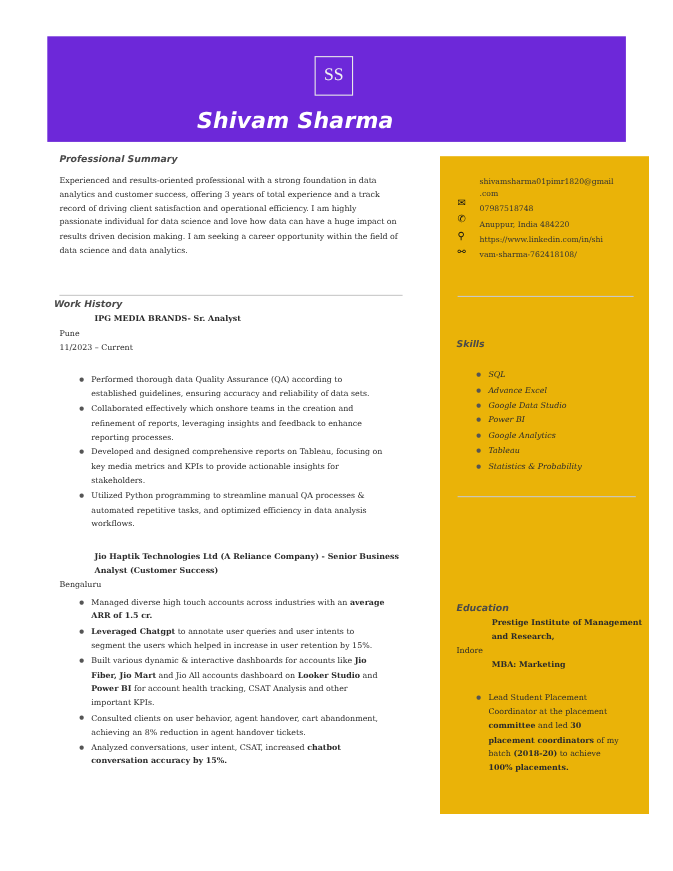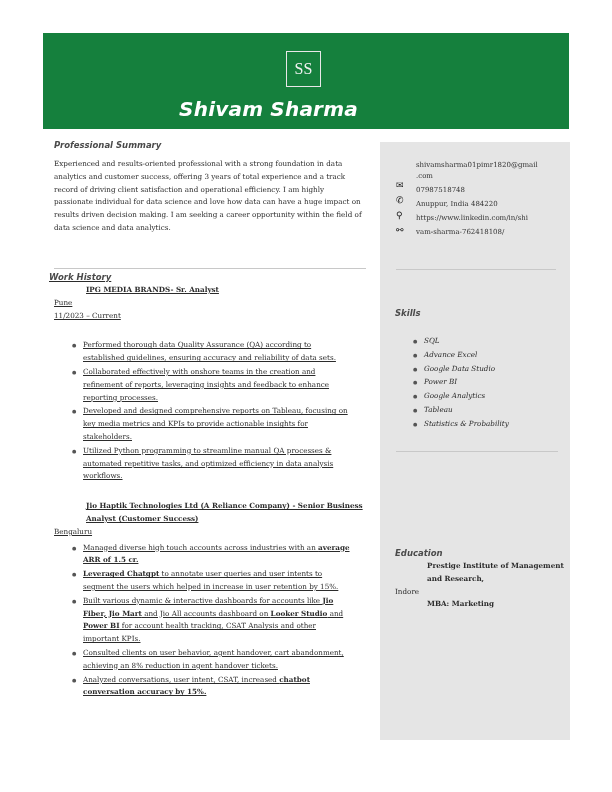--- a/index.html
+++ b/index.html
@@ -1,26 +1,26 @@
 <!DOCTYPE html>
 <html><head>
 <meta charset="utf-8">
 <style>
   html, body { margin: 0; padding: 0; }
   body { width: 612px; height: 792px; background: #ffffff; position: relative; overflow: hidden; font-family: "DejaVu Serif", serif; color: #2b2b2b; }
-  .header { position: absolute; left: 43px; top: 33px; width: 526px; height: 96px; background: #15803d; }
+  .header { position: absolute; left: 43px; top: 33px; width: 526px; height: 96px; background: #6d28d9; }
   .mono-box { position: absolute; left: 243px; top: 18px; width: 35px; height: 36px; border: 1px solid #e8e8e8; box-sizing: border-box; color: #f2f2f2; font-family: "Liberation Serif", serif; font-size: 16px; display: flex; align-items: center; justify-content: center; }
   .name { position: absolute; left: 0; width: 451px; top: 64px; text-align: center; color: #ffffff; font-family: "DejaVu Sans", sans-serif; font-weight: bold; font-style: italic; font-size: 20px; letter-spacing: 0.2px; }
-  .sidebar { position: absolute; left: 380px; top: 142px; width: 190px; height: 598px; background: #e5e5e5; }
+  .sidebar { position: absolute; left: 400px; top: 142px; width: 190px; height: 598px; background: #eab308; }
   .sec-title { font-family: "DejaVu Sans", sans-serif; font-weight: bold; font-style: italic; font-size: 8.5px; color: #4a4a4a; }
   .body-text { font-size: 7.2px; line-height: 12.8px; color: #2b2b2b; }
   .summary { position: absolute; left: 54px; top: 140px; width: 310px; }
   .summary .sec-title { margin-bottom: 8px; }
   .divider { position: absolute; height: 1px; background: #c8c8c8; }
-  .work { position: absolute; left: 49px; top: 272px; width: 320px; text-decoration: underline; }
+  .work { position: absolute; left: 49px; top: 272px; width: 320px; }
   .job { margin-left: 5px; }
   .job-title { font-weight: bold; font-size: 7.2px; line-height: 12.8px; margin-left: 32px; }
   ul.bul { margin: 17px; padding: 0; list-style: none; }
   ul.bul li { position: relative; padding-left: 12px; font-size: 7.2px; line-height: 12.8px; margin-bottom: 1px; }
   ul.bul li::before { content: "●"; position: absolute; left: 1px; top: 0; font-size: 5px; color: #555; }
   b { font-weight: bold; }
   .contact { position: absolute; left: 16px; top: 16px; width: 170px; font-size: 7px; line-height: 14px; color: #333; }
   .contact-icons { position: absolute; left: 16px; top: 36px; width: 14px; }
   .contact-icons div { height: 15px; font-size: 9px; line-height: 15px; color: #111; }
   .contact-lines { margin-left: 20px; }
@@ -72,40 +72,43 @@
   </div>
   <div class="divider" style="left:16px; top:309px; width:162px;"></div>
 
 
   <div class="edu">
     <div class="sec-title" style="margin-bottom:2px">Education</div>
     <div class="job-title">Prestige Institute of Management</div>
     <div class="job-title">and Research,</div>
     <div class="body-text">Indore</div>
     <div class="job-title">MBA: Marketing</div>
+    <ul class="bul">
+      <li><span>Lead Student Placement Coordinator at the placement </span><b>committee</b><span> and led </span><b>30 placement coordinators</b><span> of my batch </span><b>(2018-20)</b><span> to achieve </span><b>100% placements.</b></li>
+    </ul>
   </div>
 </div>
 
 <div class="summary">
   <div class="sec-title">Professional Summary</div>
   <div class="body-text">Experienced and results-oriented professional with a strong foundation in data analytics and customer success, offering 3 years of total experience and a track record of driving client satisfaction and operational efficiency. I am highly passionate individual for data science and love how data can have a huge impact on results driven decision making. I am seeking a career opportunity within the field of data science and data analytics.</div>
 </div>
 
 <div class="divider" style="left:54px; top:268px; width:312px;"></div>
 
 <div class="work">
   <div class="sec-title" style="margin-bottom:2px">Work History</div>
 
   <div class="job">
     <div class="job-title">IPG MEDIA BRANDS- Sr. Analyst</div>
     <div class="body-text">Pune</div>
     <div class="body-text">11/2023 – Current</div>
     <ul class="bul">
       <li>Performed thorough data Quality Assurance (QA) according to established guidelines, ensuring accuracy and reliability of data sets.</li>
-      <li>Collaborated effectively with onshore teams in the creation and refinement of reports, leveraging insights and feedback to enhance reporting processes.</li>
+      <li>Collaborated effectively which onshore teams in the creation and refinement of reports, leveraging insights and feedback to enhance reporting processes.</li>
       <li>Developed and designed comprehensive reports on Tableau, focusing on key media metrics and KPIs to provide actionable insights for stakeholders.</li>
       <li>Utilized Python programming to streamline manual QA processes &amp; automated repetitive tasks, and optimized efficiency in data analysis workflows.</li>
     </ul>
   </div>
 
   <div class="job" style="margin-top:8px">
     <div class="job-title">Jio Haptik Technologies Ltd (A Reliance Company) - Senior Business Analyst (Customer Success)</div>
     <div class="body-text">Bengaluru</div>
     <ul class="bul" style="margin-top:3px">
       <li><span>Managed diverse high touch accounts across industries with an </span><b>average ARR of 1.5 cr.</b></li>

